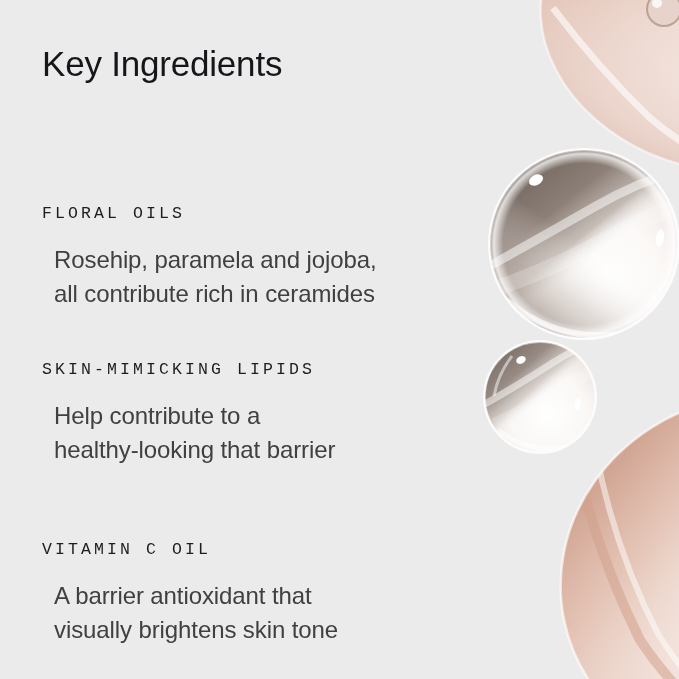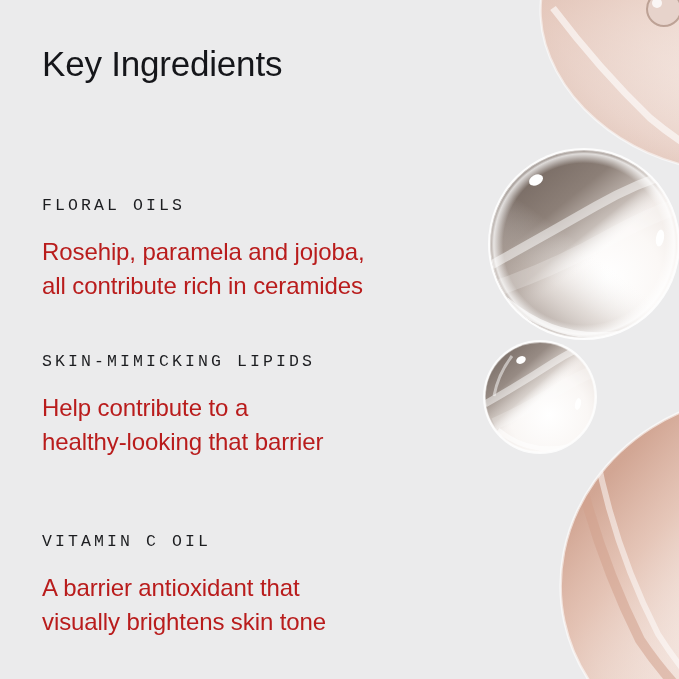--- a/index.html
+++ b/index.html
@@ -58,32 +58,32 @@
   .ing-1 { top: 190px; }
   .ing-2 { top: 346px; }
   .ing-3 { top: 526px; }
 
   .ing-label {
     font-family: "Liberation Mono", "DejaVu Sans Mono", monospace;
     font-size: 16.5px;
     font-weight: 400;
     letter-spacing: 3.1px;
     color: #1c1d20;
-    margin: 8px 0 20px 0;
+    margin: 16px 0 20px 0;
     white-space: nowrap;
     line-height: 1;
   }
 
   .ing-body {
     font-size: 24px;
     font-weight: 400;
-    color: #b91c1c;
+    color: #404040;
     line-height: 1.42;
     letter-spacing: -0.1px;
-    margin: 0;
+    margin: 12px;
   }
   .ing-body .ln { display: block; white-space: nowrap; }
 </style>
 </head>
 <body>
 
 <div id="card">
 
   <svg id="droplets" viewBox="0 0 679 679" width="679" height="679" xmlns="http://www.w3.org/2000/svg">
     <defs>

